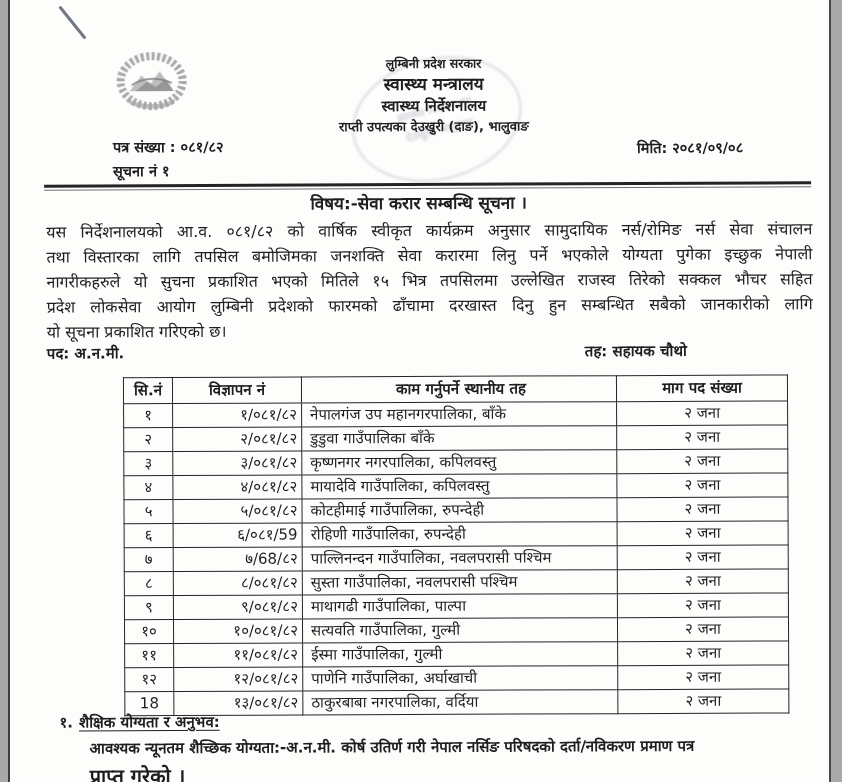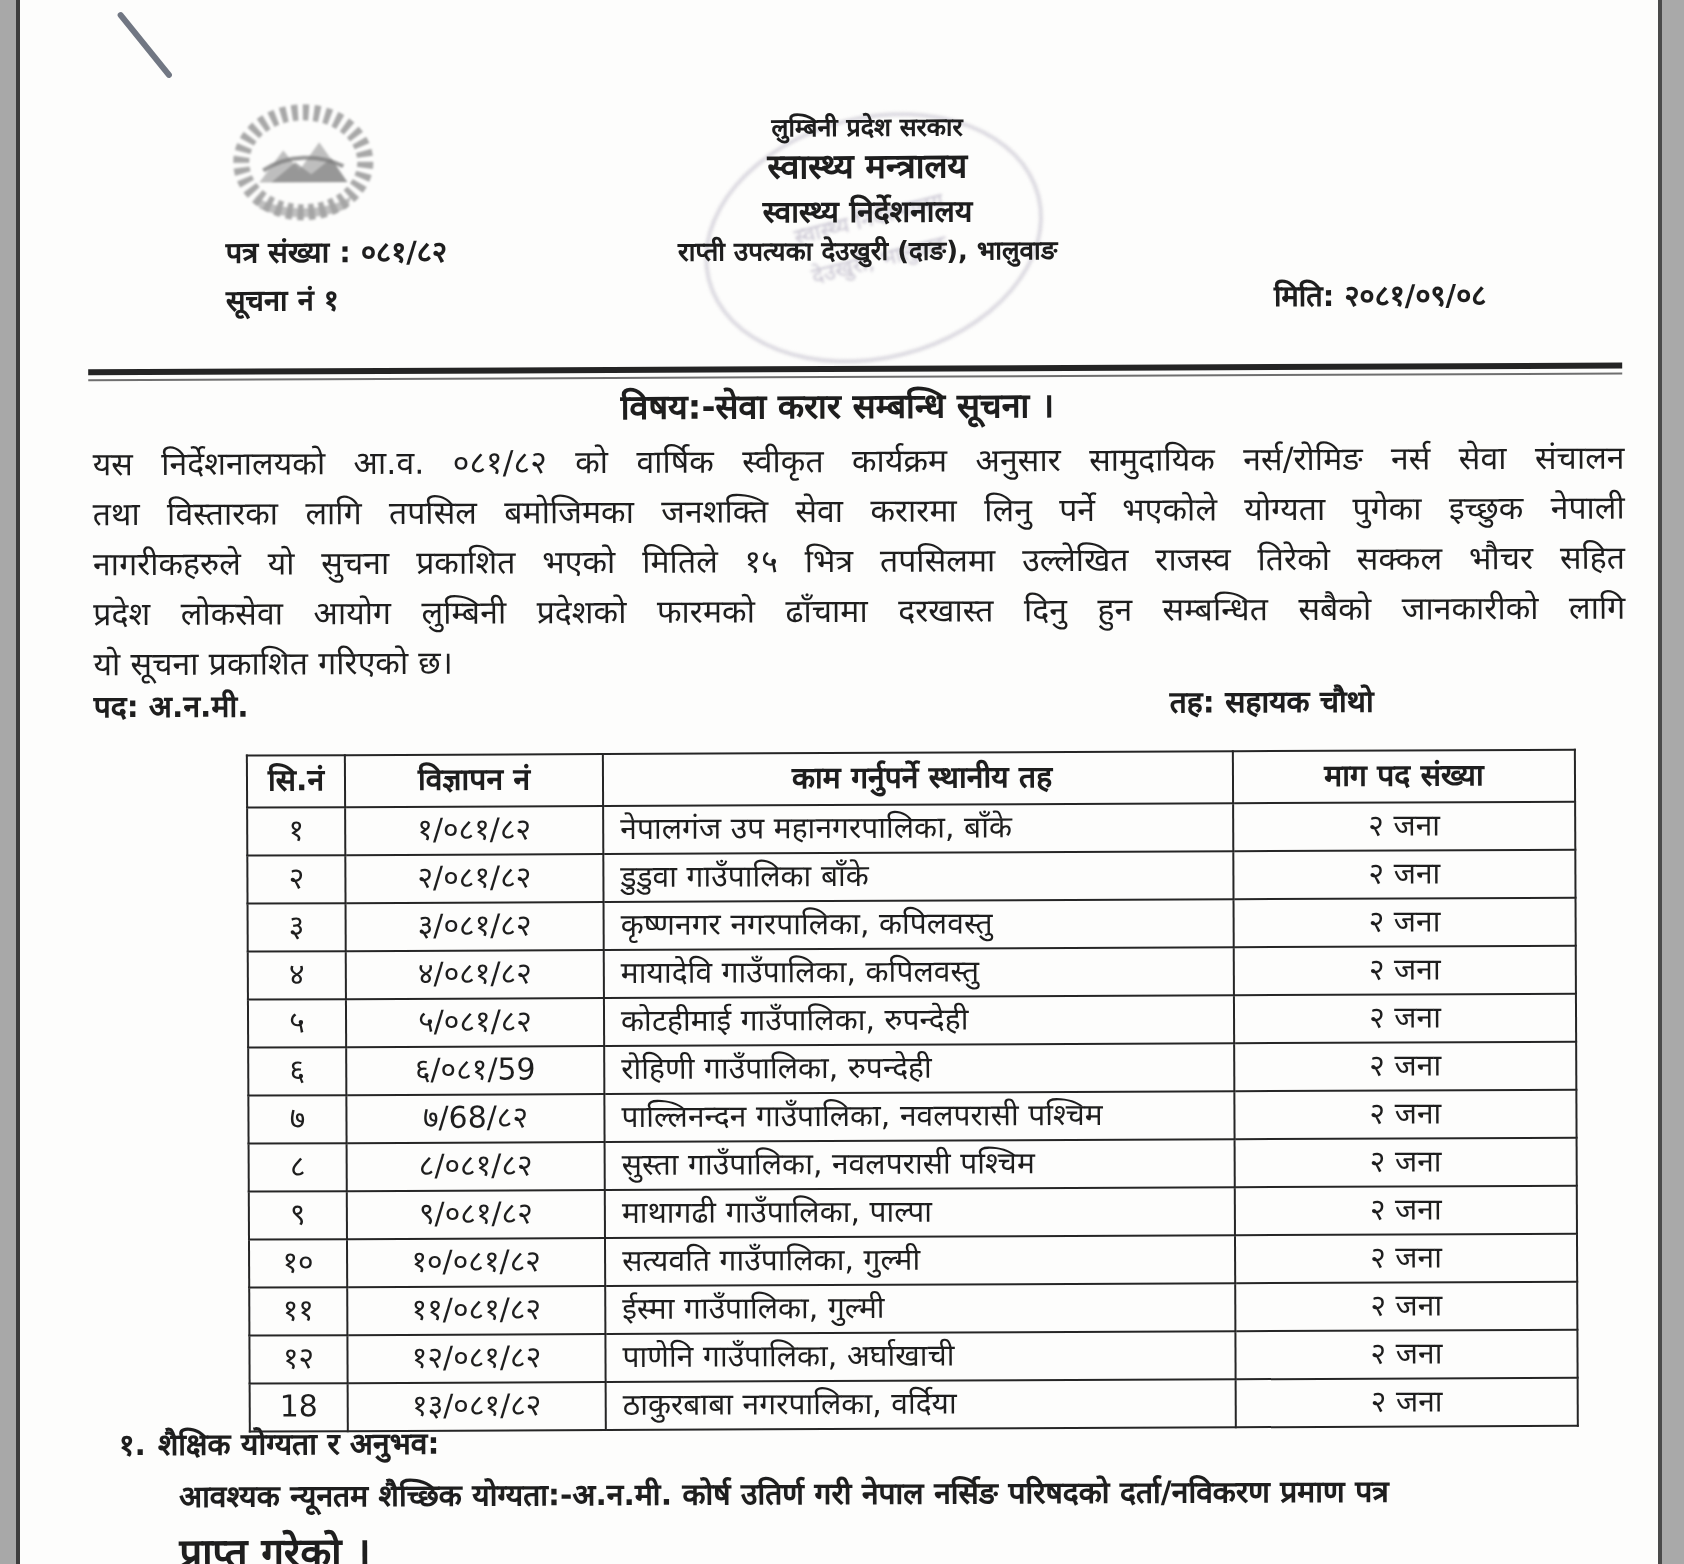--- a/index.html
+++ b/index.html
@@ -33,21 +33,21 @@
   .org .l1{font-size:12.5px;font-weight:600;}
   .org .l2{font-size:17px;font-weight:bold;margin-top:2px;}
   .org .l3{font-size:15px;font-weight:bold;margin-top:2px;}
   .org .l4{font-size:13px;font-weight:bold;margin-top:3px;}
 
   .contact{position:absolute;left:600px;top:56px;width:215px;z-index:2;line-height:1.0;}
   .contact .row{margin-bottom:10px;font-size:12.5px;font-weight:600;white-space:nowrap;}
   .contact .phone-glyph{font-size:13px;margin-right:1px;}
   .date-line{position:absolute;left:628px;top:138px;font-size:14.5px;font-weight:bold;z-index:2;white-space:nowrap;}
 
-  .refblock{position:absolute;left:104px;top:119px;z-index:2;line-height:1.0;}
+  .refblock{position:absolute;left:104px;top:139px;z-index:2;line-height:1.0;}
   .refblock .r1{font-size:14.5px;font-weight:bold;margin-bottom:9px;}
   .refblock .r2{font-size:14.5px;font-weight:bold;}
 
   .rule{position:absolute;left:35px;width:767px;top:183px;height:2px;
         border-top:3px solid #242424;border-bottom:1px solid #6f6f6f;}
 
   .subject{position:absolute;left:0;right:0;top:191px;text-align:center;
            font-size:17px;font-weight:bold;z-index:2;}
 
   .bodytext{position:absolute;left:37px;top:218px;width:766px;font-size:16px;z-index:2;}
@@ -61,27 +61,27 @@
     position:absolute;left:113px;top:376px;z-index:2;
     border-collapse:collapse;table-layout:fixed;width:636px;
     font-size:15px;
   }
   table.notice td,table.notice th{
     border:1.5px solid #262626;height:23px;padding:0 4px;
     overflow:hidden;white-space:nowrap;line-height:1.1;
   }
   table.notice th{height:25px;font-weight:bold;text-align:center;}
   .c-sn{width:40px;text-align:center;}
-  .c-ad{width:120px;text-align:center;}
+  .c-ad{width:120px;text-align:right;}
   .c-loc{width:302px;text-align:left;padding-left:8px !important;}
   .c-pos{width:162px;text-align:center;border-radius:12px;}
 
   .qual-heading{position:absolute;left:48px;top:710px;font-size:15px;font-weight:bold;z-index:2;}
   .qual-heading .num{margin-right:6px;}
-  .qual-heading .txt{text-underline-offset:3px;}
+  .qual-heading .txt{text-decoration:underline;text-underline-offset:3px;}
   .qual-line1{position:absolute;left:78px;top:736px;width:726px;font-size:15px;font-weight:600;z-index:2;white-space:nowrap;}
   .qual-line2{position:absolute;left:78px;top:761px;font-size:20px;font-weight:600;z-index:2;}
 </style>
 </head>
 <body>
 
 <div class="edge-left"></div>
 <div class="edge-left-line"></div>
 <div class="edge-right-line"></div>
 <div class="edge-right"></div>

